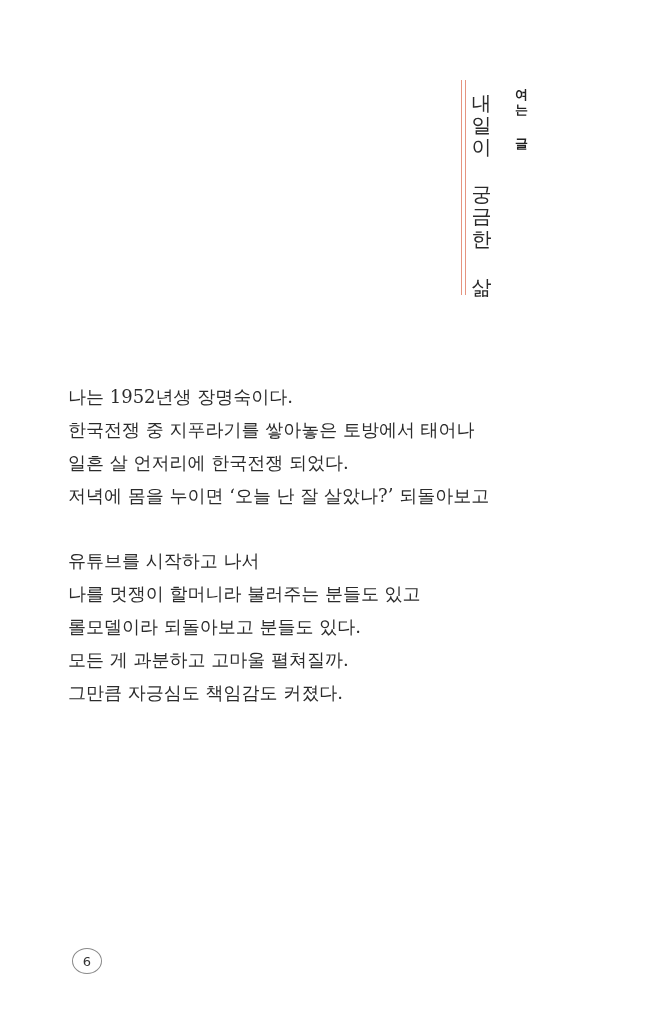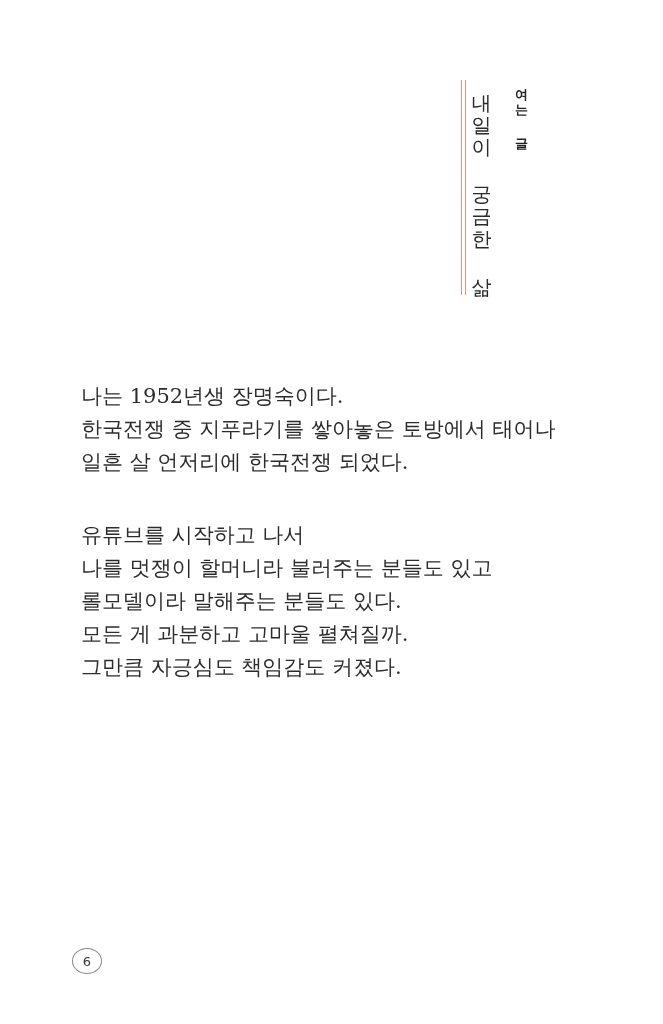--- a/index.html
+++ b/index.html
@@ -48,29 +48,29 @@
     font-size: 13px;
     font-weight: bold;
     letter-spacing: 3px;
     color: #222222;
     white-space: nowrap;
   }
 
   
   .body-text {
     position: absolute;
-    left: 81px;
+    left: 68px;
     top: 380px;
     width: 520px;
-    font-size: 21px;
+    font-size: 18px;
     line-height: 33px;
     color: #2b2b2b;
   }
   .paragraph { margin: 0; }
-  .paragraph + .paragraph { margin-top: 40px; }
+  .paragraph + .paragraph { margin-top: 32px; }
   .text-line { white-space: nowrap; }
 
   
   .page-number {
     position: absolute;
     left: 72px;
     top: 948px;
     width: 28px;
     height: 24px;
     border: 1px solid #8a8a8a;
@@ -92,25 +92,26 @@
 
   <div class="vertical-title">내일이 궁금한 삶</div>
 
   <div class="vertical-label">여는 글</div>
 
   <div class="body-text">
     <div class="paragraph">
       <div class="text-line">나는 1952년생 장명숙이다.</div>
       <div class="text-line">한국전쟁 중 지푸라기를 쌓아놓은 토방에서 태어나</div>
       <div class="text-line">일흔 살 언저리에 한국전쟁 되었다.</div>
+      <div class="text-line">저녁에 몸을 누이면 ‘오늘 난 잘 살았나?’ 되돌아보고</div>
     </div>
     <div class="paragraph">
       <div class="text-line">유튜브를 시작하고 나서</div>
       <div class="text-line">나를 멋쟁이 할머니라 불러주는 분들도 있고</div>
-      <div class="text-line">롤모델이라 말해주는 분들도 있다.</div>
+      <div class="text-line">롤모델이라 되돌아보고 분들도 있다.</div>
       <div class="text-line">모든 게 과분하고 고마울 펼쳐질까.</div>
       <div class="text-line">그만큼 자긍심도 책임감도 커졌다.</div>
     </div>
   </div>
 
   <div class="page-number">6</div>
 
 </div>
 
 </body></html>

